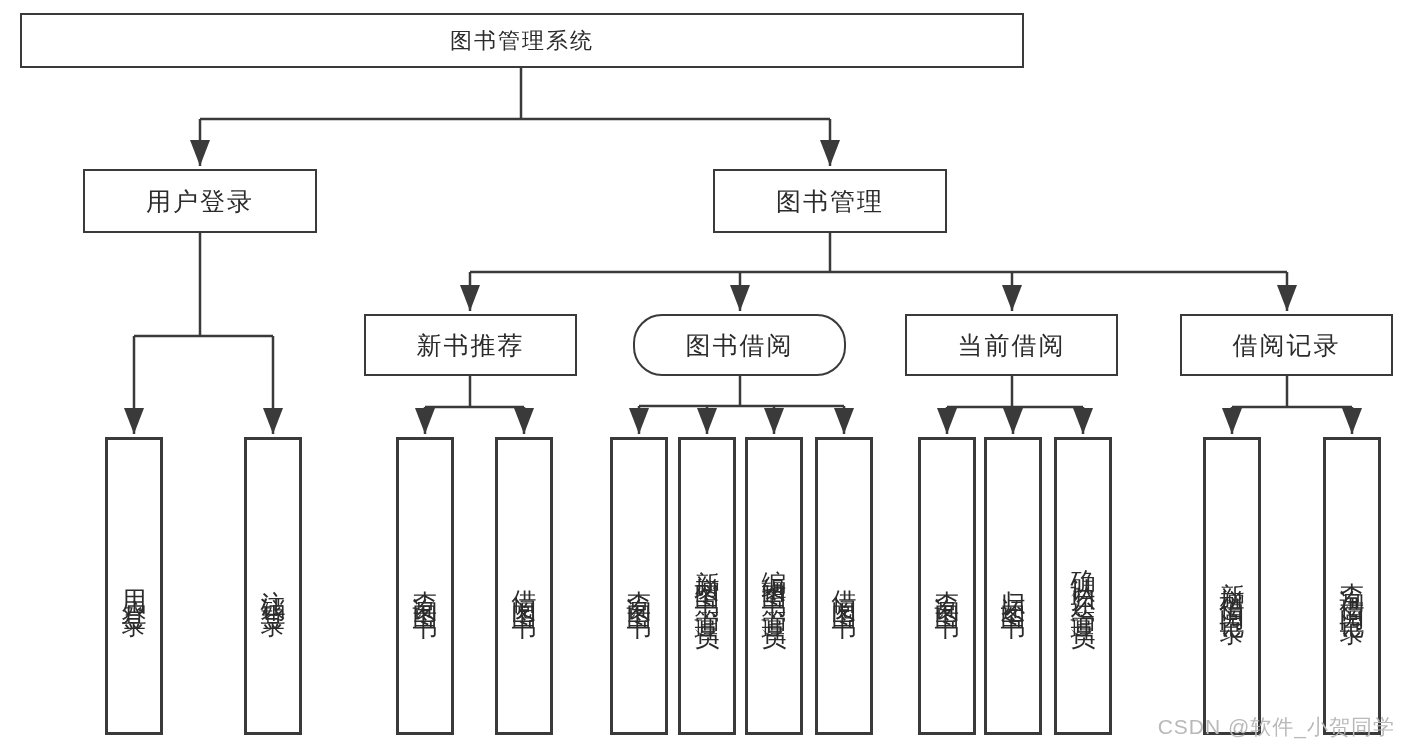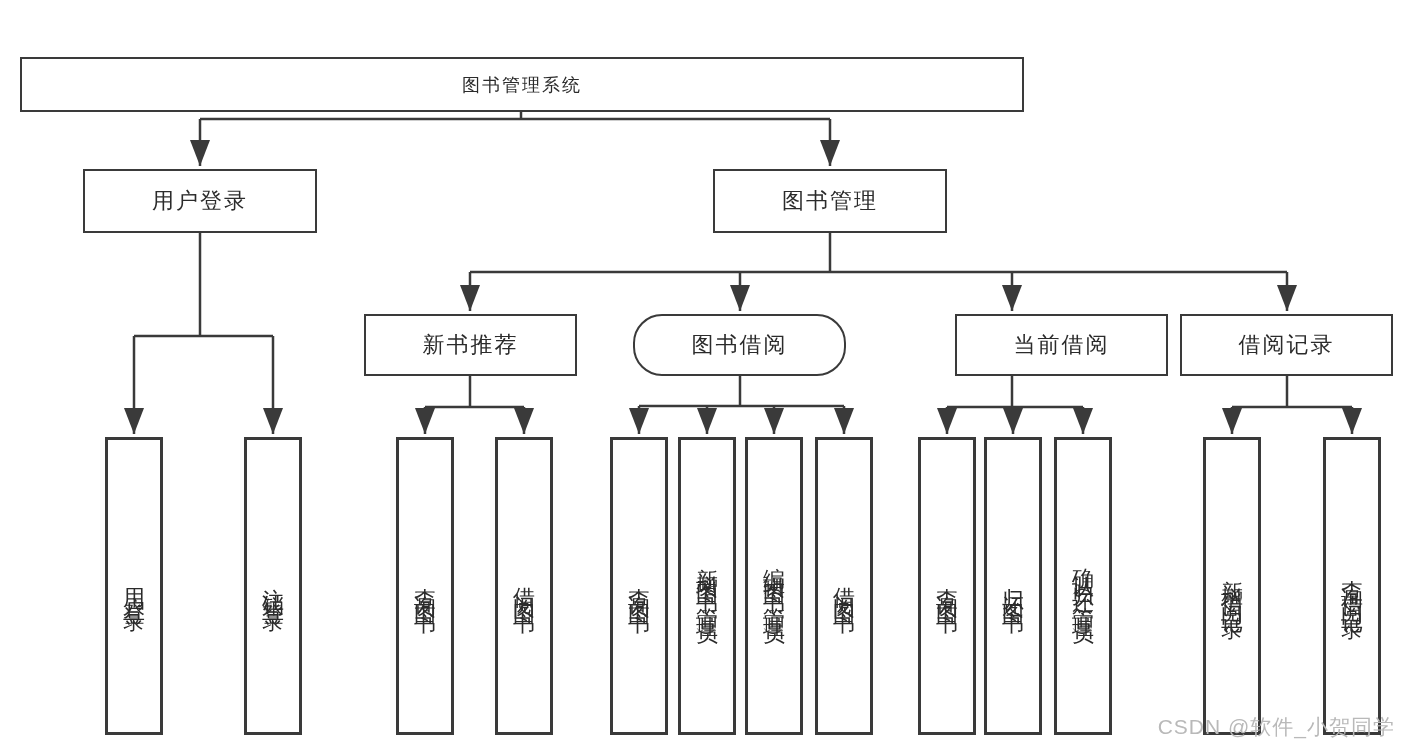--- a/index.html
+++ b/index.html
@@ -22,28 +22,27 @@
     z-index: 1;
   }
   .node {
     position: absolute;
     box-sizing: border-box;
     background: #ffffff;
     border: 2.5px solid #3a3a3a;
     display: flex;
     align-items: center;
     justify-content: center;
-    font-size: 22px;
+    font-size: 25px;
     color: #2b2b2b;
     z-index: 2;
     letter-spacing: 2px;
   }
   .node.root {
-    font-size: 18px;
-    margin-top: 44px;
+    font-size: 22px;
   }
   .node.leaf {
     border-width: 3px;
   }
   .vtext {
     writing-mode: vertical-rl;
     text-orientation: mixed;
     letter-spacing: 8px;
     line-height: 1;
     white-space: nowrap;
@@ -125,21 +124,21 @@
   <div class="node" style="left:364px; top:314px; width:213px; height:62px;">
     <span>新书推荐</span>
   </div>
 
   <div class="node" style="left:713px; top:169px; width:234px; height:64px;">
     <span>图书管理</span>
   </div>
   <div class="node" style="left:633px; top:314px; width:213px; height:62px;border-radius:29px;">
     <span>图书借阅</span>
   </div>
-  <div class="node" style="left:955px; top:314px; width:213px; height:62px;">
+  <div class="node" style="left:905px; top:314px; width:213px; height:62px;">
     <span>当前借阅</span>
   </div>
   <div class="node" style="left:1180px; top:314px; width:213px; height:62px;">
     <span>借阅记录</span>
   </div>
 
   <div class="node leaf" style="left:105px; top:437px; width:58px; height:298px;">
     <span class="vtext">用户登录</span>
   </div>
   <div class="node leaf" style="left:244px; top:437px; width:58px; height:298px;">

